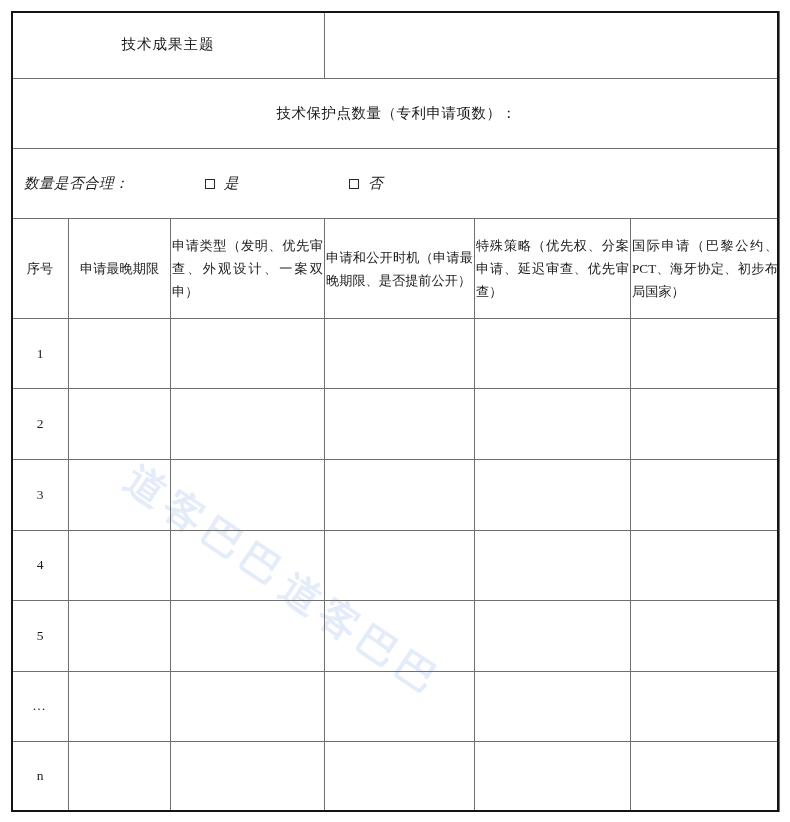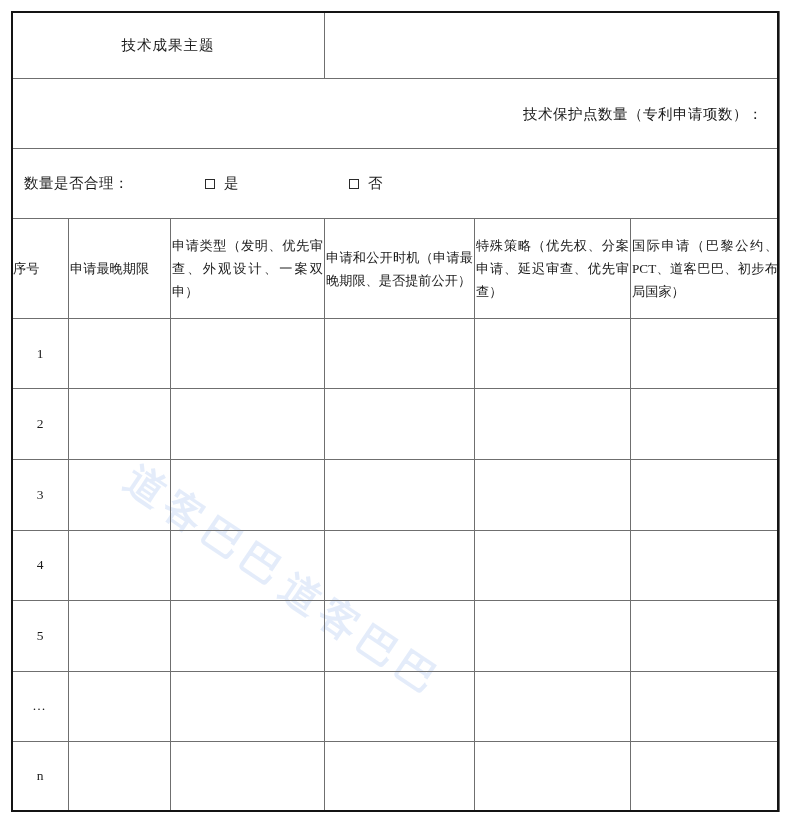--- a/index.html
+++ b/index.html
@@ -68,40 +68,42 @@
     border: 2px solid #141414;
     box-sizing: border-box;
     pointer-events: none;
     z-index: 11;
   }
 
   
   tr.top-row td { border-color: #141414; border-width: 1.6px; }
 
   .cell-inner {
-    padding: 0 16px;
+    padding: 0 10px;
     font-size: 14.5px;
     line-height: 22px;
+    font-family: Liberation Mono, monospace;
   }
   .center { text-align: center; }
-  .left   { text-align: right; }
+  .left   { text-align: center; }
 
   
   .subject-label { font-size: 14.5px; letter-spacing: 1px; }
 
   
   .count-label { font-size: 14.5px; letter-spacing: .5px; padding-left: 12px; }
 
   
   .reason-row-inner {
     display: flex;
     align-items: center;
     padding-left: 12px;
     font-size: 14.5px;
     letter-spacing: .5px;
+    font-style: italic;
   }
   .reason-label { }
   .cb-group {
     display: inline-flex;
     align-items: center;
     gap: 9px;
   }
   .cb-group.yes { margin-left: 76px; }
   .cb-group.no  { margin-left: 110px; }
   .checkbox {
@@ -117,21 +119,21 @@
     font-size: 13.2px;
     line-height: 23px;
     letter-spacing: 0;
     padding: 0 1px;
   }
   .hdr.just {
     text-align: justify;
     text-align-last: left;
     text-justify: inter-character;
   }
-  .hdr.ctr { }
+  .hdr.ctr { text-align: center; }
 
   
   .rownum {
     text-align: center;
     font-size: 13.5px;
     font-family: "Liberation Serif", serif;
   }
   .dots { letter-spacing: 2px; }
 </style>
 </head>
@@ -194,21 +196,21 @@
       <td>
         <div class="hdr just">申请类型（发明、优先审查、外观设计、一案双申）</div>
       </td>
       <td>
         <div class="hdr just">申请和公开时机（申请最晚期限、是否提前公开）</div>
       </td>
       <td>
         <div class="hdr just">特殊策略（优先权、分案申请、延迟审查、优先审查）</div>
       </td>
       <td>
-        <div class="hdr just">国际申请（巴黎公约、PCT、道客巴巴、初步布局国家）</div>
+        <div class="hdr just">国际申请（巴黎公约、PCT、海牙协定、初步布局国家）</div>
       </td>
     </tr>
 
     <tr style="height:70px">
       <td>
           <div class="rownum">1</div>
         </td>
       <td>
           <div class="cell-inner"></div>
         </td>

